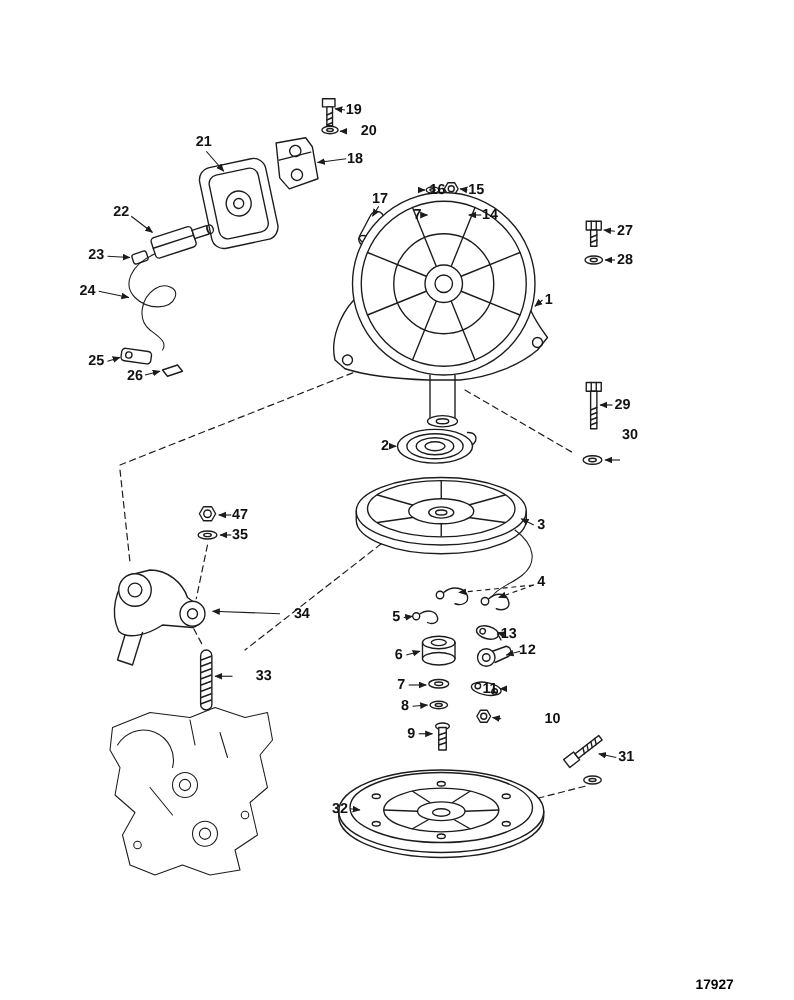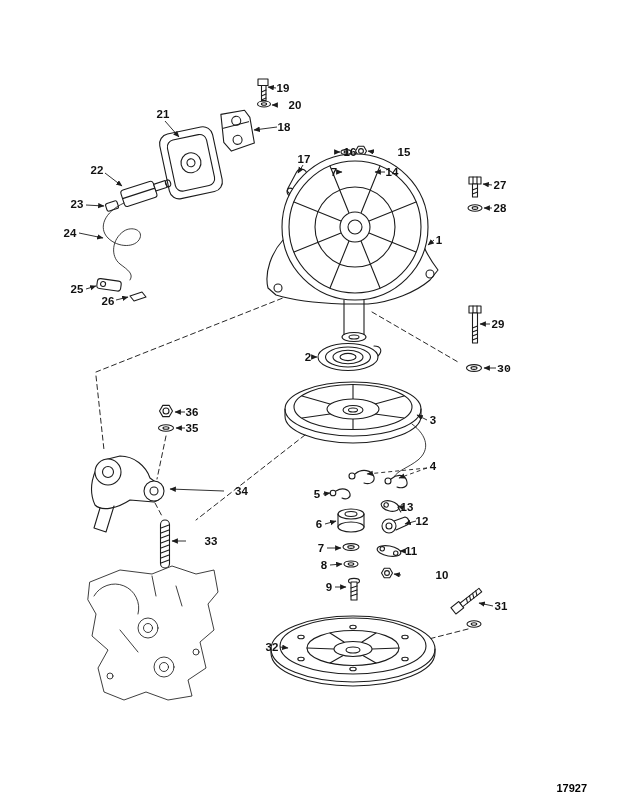--- a/index.html
+++ b/index.html
@@ -364,41 +364,41 @@
       <span class="callout" style="left: 295px; top: 105px;">20</span>
       <span class="callout" style="left: 284px; top: 127px;">18</span>
       <span class="callout" style="left: 163px; top: 114px;">21</span>
       <span class="callout" style="left: 97px; top: 170px;">22</span>
       <span class="callout" style="left: 77px; top: 204px;">23</span>
       <span class="callout" style="left: 70px; top: 233px;">24</span>
       <span class="callout" style="left: 77px; top: 289px;">25</span>
       <span class="callout" style="left: 108px; top: 301px;">26</span>
       <span class="callout" style="left: 304px; top: 159px;">17</span>
       <span class="callout" style="left: 330px; top: 152px; margin-left: 20px;">16</span>
-      <span class="callout" style="left: 394px; top: 152px; padding-left: 20px;">15</span>
+      <span class="callout" style="left: 381px; top: 152px;">15</span>
       <span class="callout" style="left: 334px; top: 172px;">7</span>
       <span class="callout" style="left: 392px; top: 172px;">14</span>
       <span class="callout" style="left: 500px; top: 185px;">27</span>
       <span class="callout" style="left: 500px; top: 208px;">28</span>
       <span class="callout" style="left: 439px; top: 240px;">1</span>
       <span class="callout" style="left: 498px; top: 324px; text-align: center;">29</span>
       <span class="callout" style="left: 308px; top: 357px;">2</span>
-      <span class="callout" style="left: 504px; top: 368px; font-family: Liberation Mono, monospace;">30</span>
+      <span class="callout" style="left: 504px; top: 348px;">30</span>
       <span class="callout" style="left: 433px; top: 420px;">3</span>
-      <span class="callout" style="left: 192px; top: 412px;">36</span>
+      <span class="callout" style="left: 192px; top: 412px;">47</span>
       <span class="callout" style="left: 192px; top: 428px;">35</span>
       <span class="callout" style="left: 231px; top: 491px; padding-left: 21px;">34</span>
       <span class="callout" style="left: 433px; top: 466px;">4</span>
       <span class="callout" style="left: 317px; top: 494px;">5</span>
       <span class="callout" style="left: 407px; top: 507px;">13</span>
       <span class="callout" style="left: 319px; top: 524px;">6</span>
-      <span class="callout" style="left: 422px; top: 521px;">12</span>
+      <span class="callout" style="left: 422px; top: 521px; font-family: Liberation Mono, monospace;">12</span>
       <span class="callout" style="left: 193px; top: 541px; padding-left: 36px;">33</span>
       <span class="callout" style="left: 321px; top: 548px;">7</span>
-      <span class="callout" style="left: 411px; top: 551px;">11</span>
+      <span class="callout" style="left: 392px; top: 551px;">11</span>
       <span class="callout" style="left: 324px; top: 565px;">8</span>
       <span class="callout" style="left: 407px; top: 575px; margin-left: 35px;">10</span>
       <span class="callout" style="left: 329px; top: 587px;">9</span>
       <span class="callout" style="left: 501px; top: 606px;">31</span>
       <span class="callout" style="left: 272px; top: 647px;">32</span>
     </div>
 
 <div class="drawing-number">17927</div>
 
 </div>

